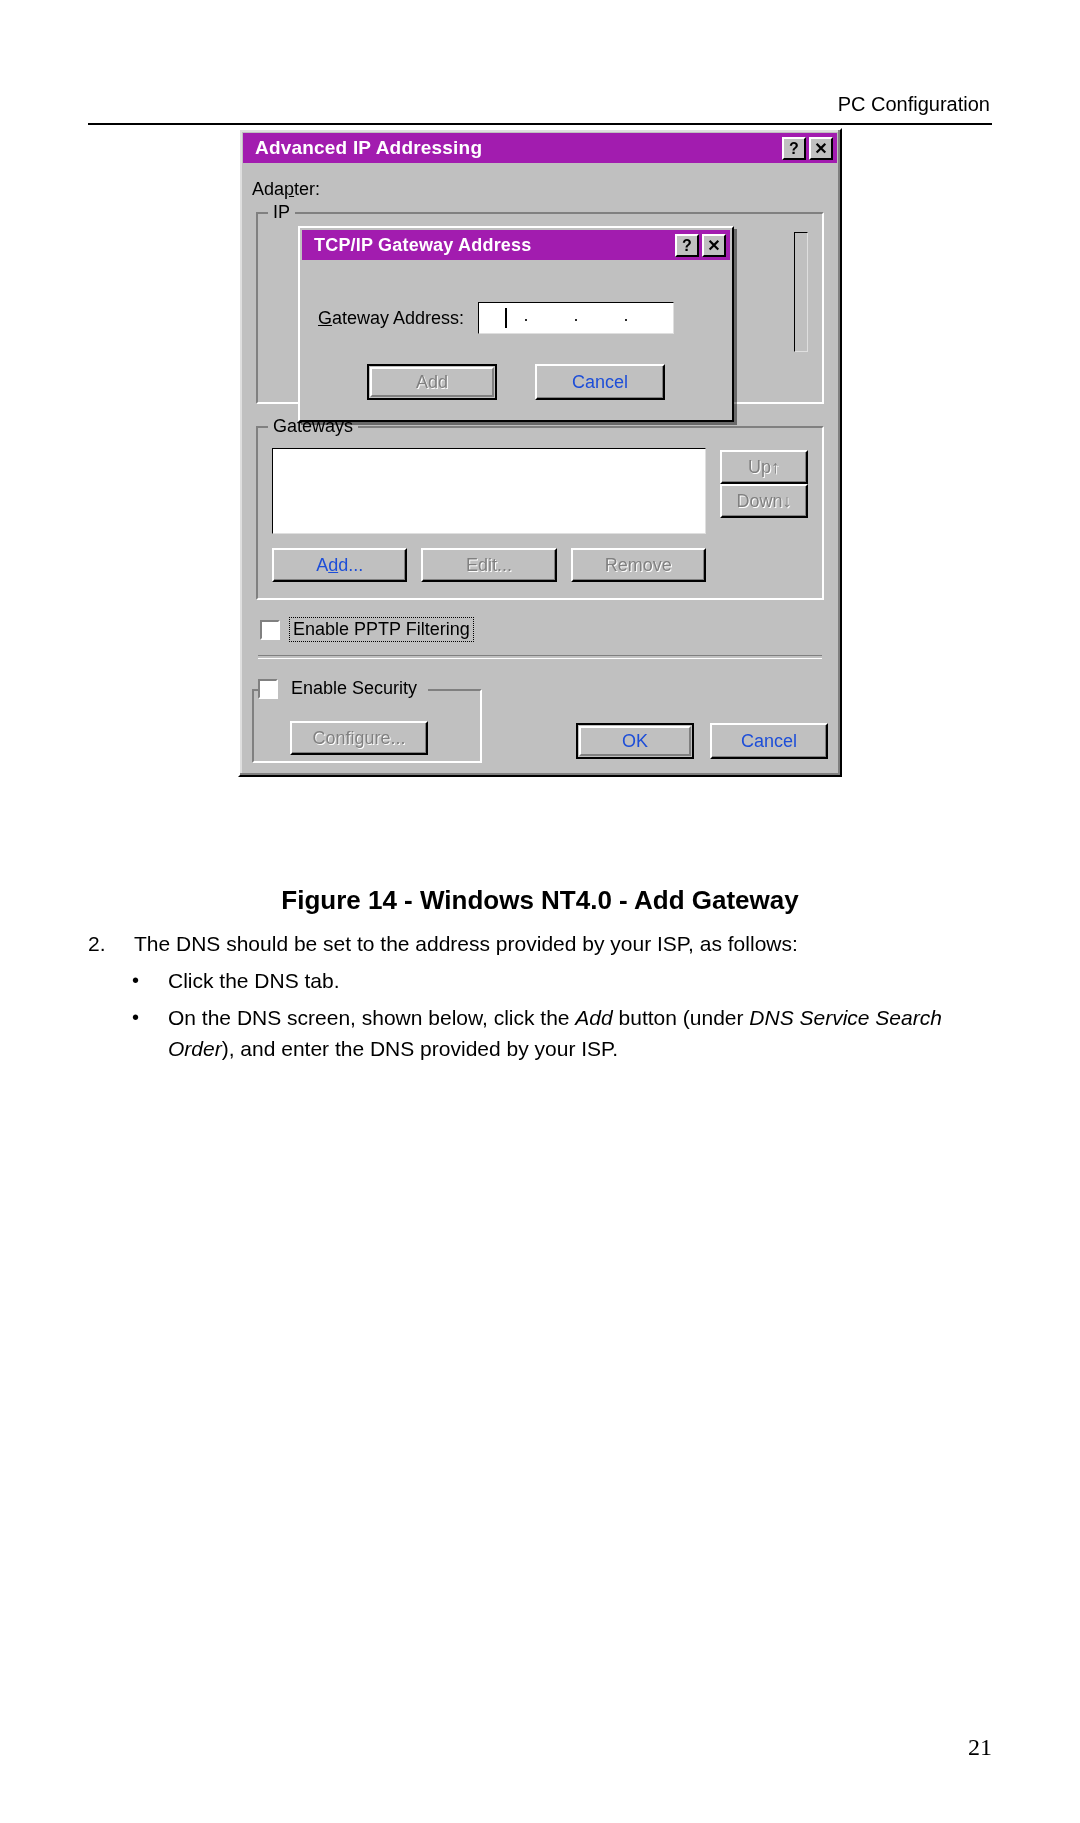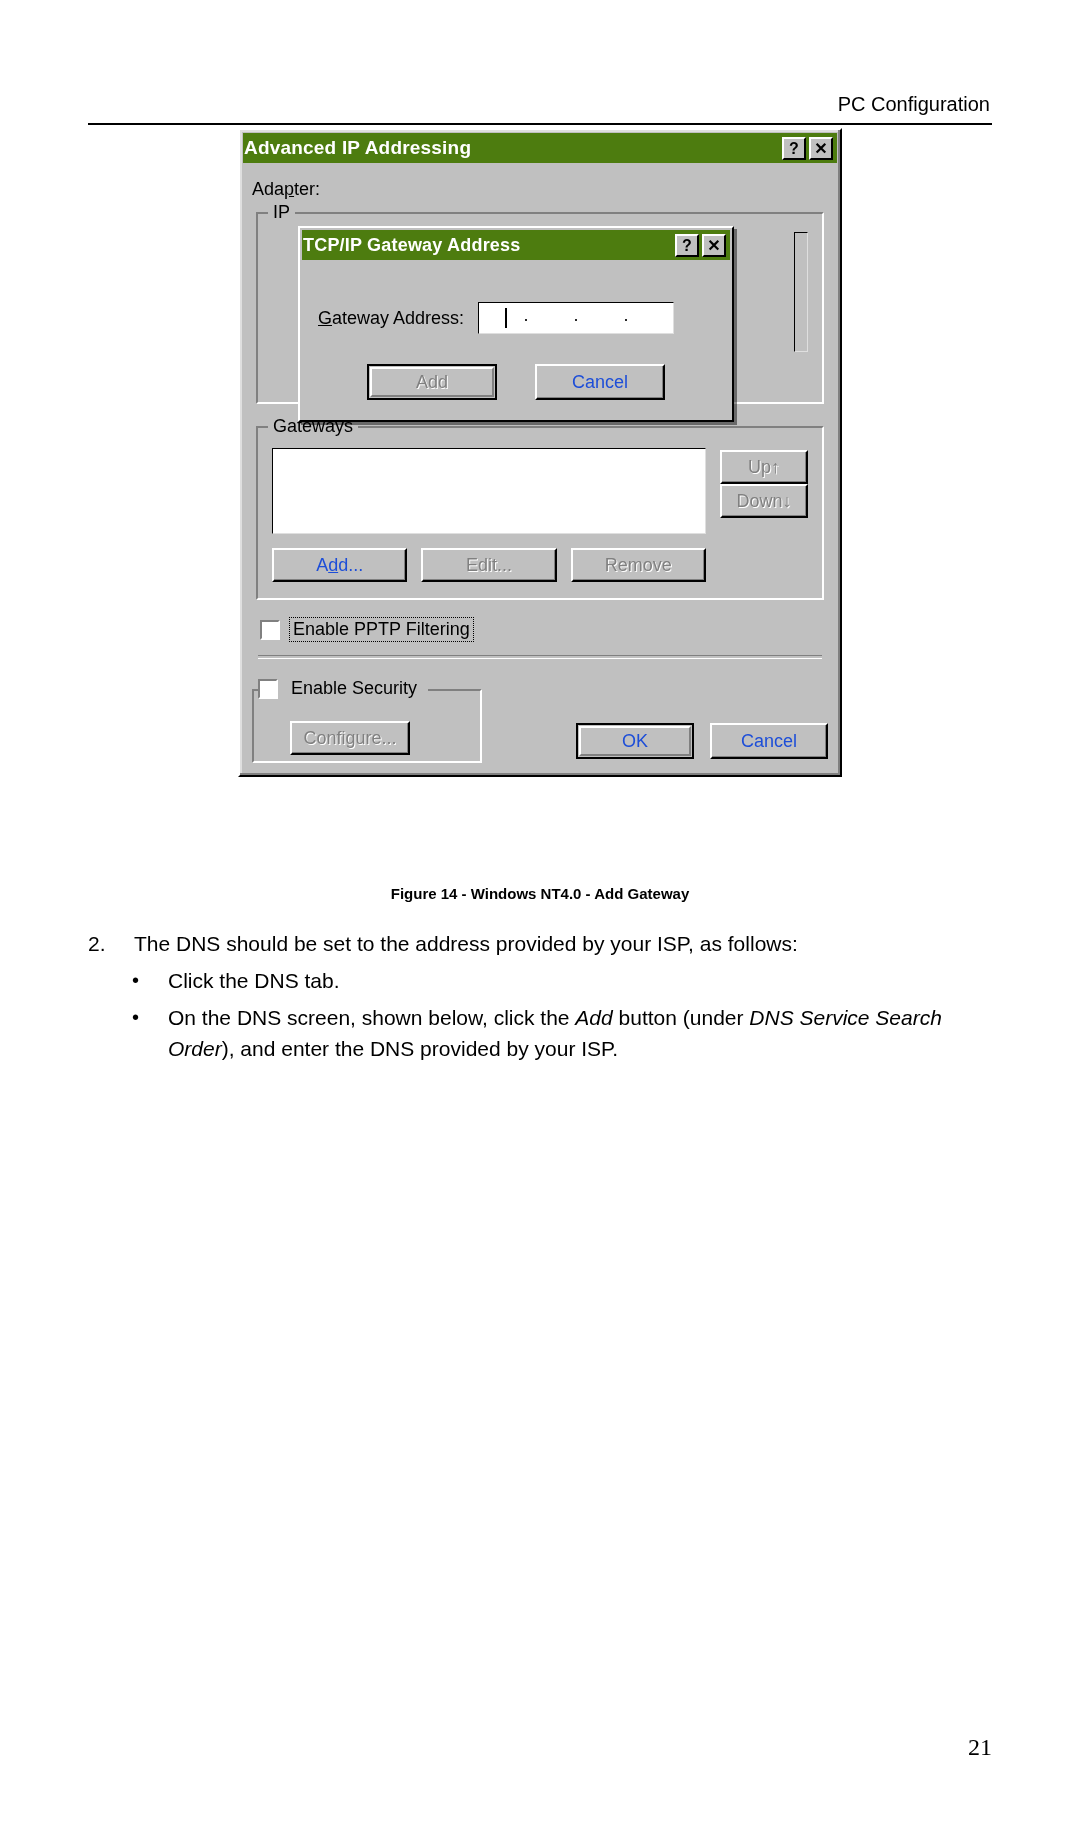--- a/index.html
+++ b/index.html
@@ -51,25 +51,25 @@
     background: #c0c0c0;
     border-top: 2px solid #ffffff;
     border-left: 2px solid #ffffff;
     border-right: 2px solid #000000;
     border-bottom: 2px solid #000000;
     box-shadow: inset -2px -2px 0 #808080, inset 2px 2px 0 #dfdfdf;
     padding: 0;
   }
 
   .titlebar {
-    background: #4d7c0f;
+    background: #a21caf;
     height: 30px;
     display: flex;
     align-items: center;
-    padding: 0 4px 0 1px;
+    padding: 0 4px 0 12px;
     margin: 3px 3px 0 3px;
   }
   .titlebar-text {
     color: #ffffff;
     font-size: 19px;
     font-weight: bold;
     letter-spacing: 0.2px;
     flex: 1 1 auto;
     white-space: nowrap;
   }
@@ -306,21 +306,21 @@
     box-sizing: border-box;
   }
 
   
   .figure-caption {
     position: absolute;
     left: 88px;
     top: 885px;
     width: 904px;
     text-align: center;
-    font-size: 15px;
+    font-size: 26px;
     font-weight: bold;
     color: #000;
   }
 
   
   .body-copy {
     position: absolute;
     left: 88px;
     top: 928px;
     width: 904px;
@@ -418,21 +418,21 @@
       <div class="hsep" style="margin:14px 6px 0 6px;"></div>
 
       <div style="display:flex; align-items:flex-end; margin-top:18px;">
 
         <div style="position:relative; width:230px;">
           <div class="groupbox" style="height:74px; margin-top:12px;"></div>
           <div class="row" style="position:absolute; left:6px; top:0; background:#c0c0c0; padding-right:8px;">
             <div class="cb-box"></div>
             <div class="cb-label">E<span class="u">n</span>able Security</div>
           </div>
-          <div class="btn disabled" style="position:absolute; left:38px; top:44px; width:120px; height:34px;">Configure...</div>
+          <div class="btn disabled" style="position:absolute; left:38px; top:44px; width:138px; height:34px;">Configure...</div>
         </div>
 
         <div style="flex:1 1 auto;"></div>
 
         <div style="display:flex; gap:16px; padding-bottom:4px;">
           <div class="btn default" style="width:118px; height:36px;">
             <span class="btn-face"></span>
             <span>OK</span>
           </div>
           <div class="btn" style="width:118px; height:36px;">Cancel</div>

